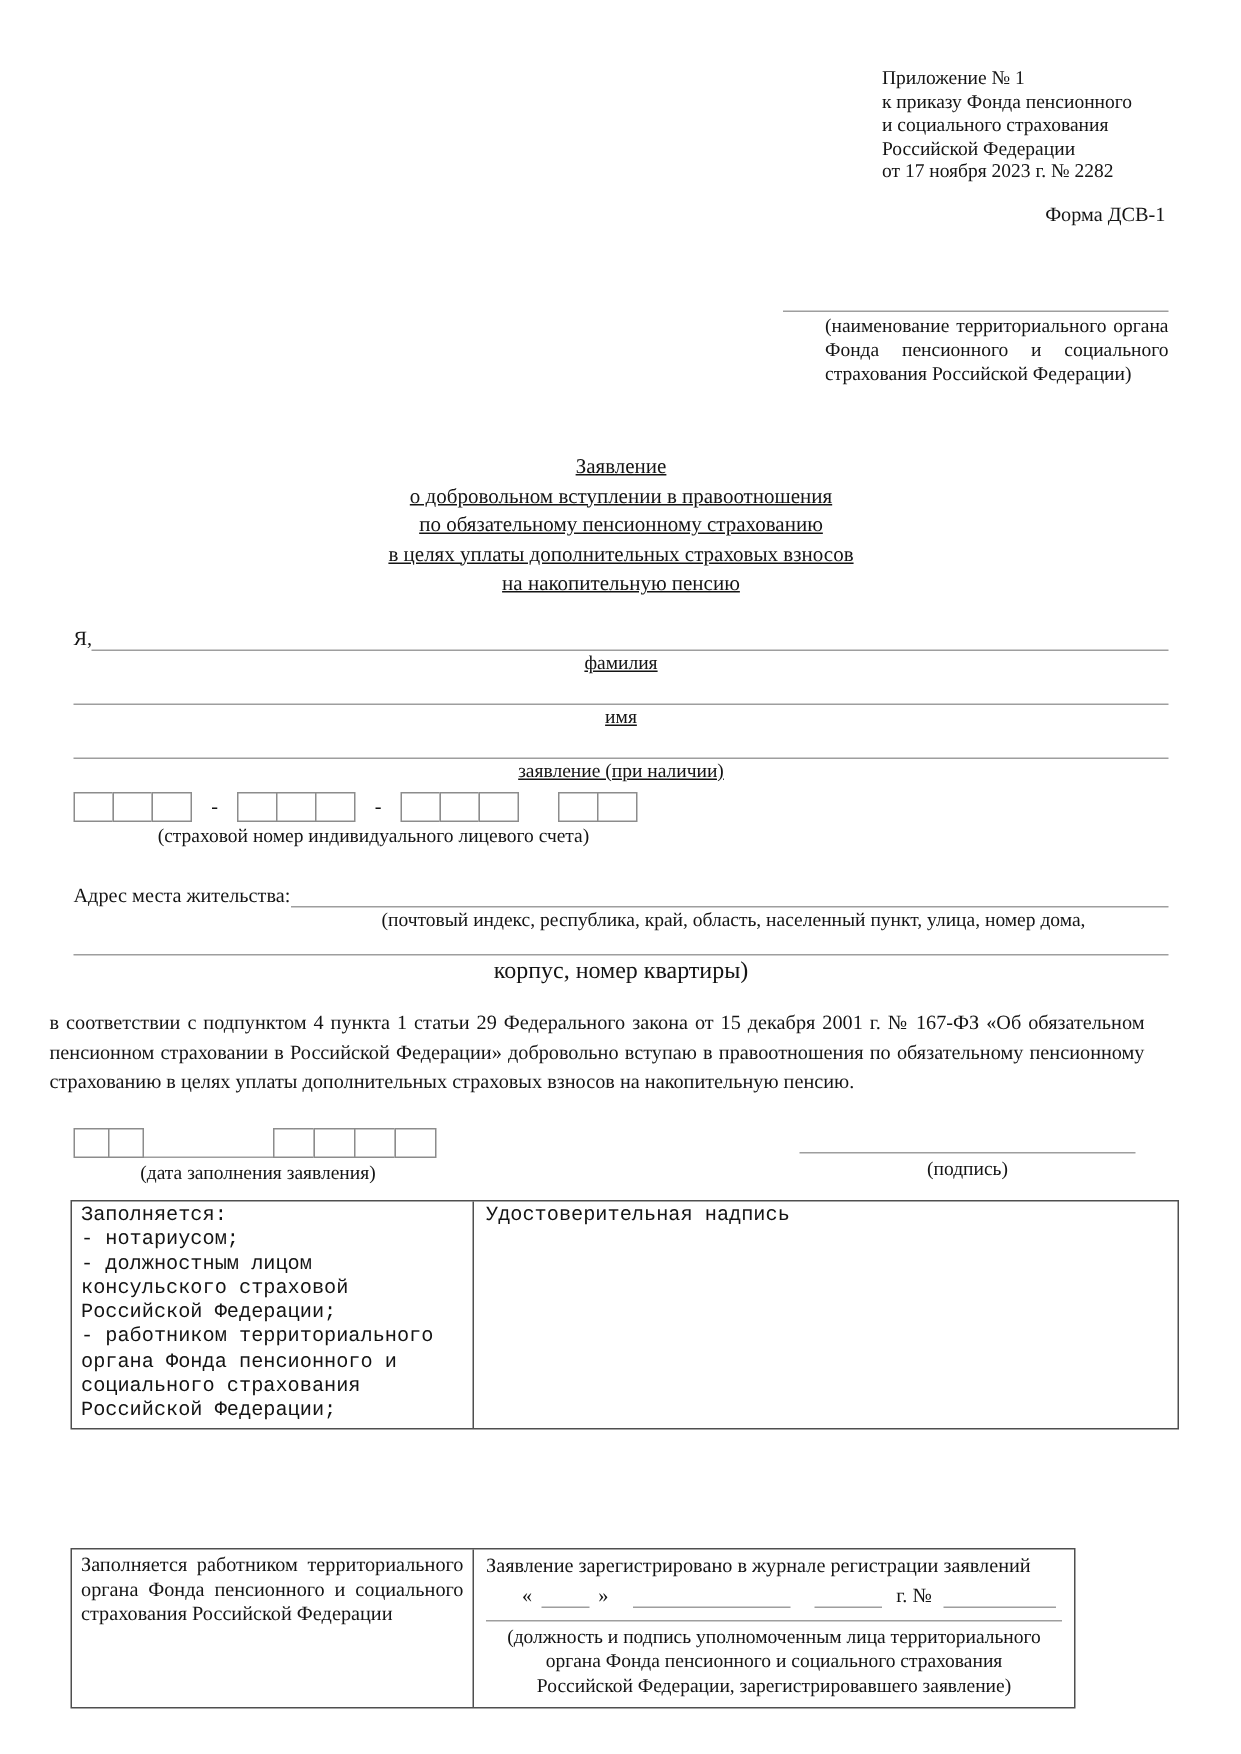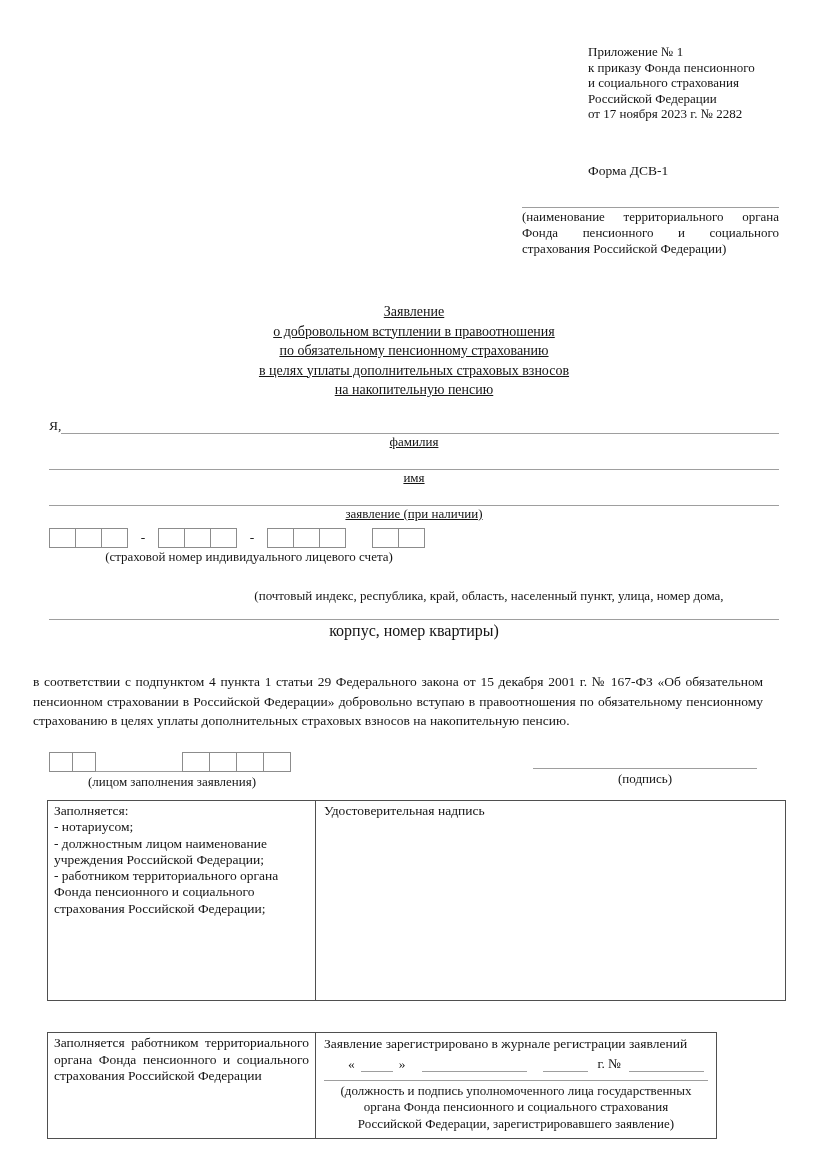--- a/index.html
+++ b/index.html
@@ -5,24 +5,24 @@
   html,body{margin:0;padding:0;background:#ffffff;}
   .doc{
     position:relative;width:827px;height:1169px;background:#ffffff;
     font-family:"Liberation Serif","DejaVu Serif",serif;
     font-size:13.5px;color:#141414;overflow:hidden;
   }
   .abs{position:absolute;}
   .fill{flex:1 1 auto;border-bottom:1px solid #9e9e9e;}
   .row{display:flex;align-items:flex-end;}
   .center{text-align:center;}
-  .just{text-align:justify;}
+  .just{text-align:justify;margin-left:28px;}
   
   #appendix{left:588px;top:44px;width:192px;line-height:15.6px;font-size:13px;}
-  #form-code{left:588px;top:163px;width:189px;font-size:13.5px;}
+  #form-code{left:588px;top:135px;width:189px;text-align:right;font-size:13.5px;}
   #org-block{left:522px;top:197px;width:257px;font-size:13px;line-height:16.2px;}
   #org-block .org-line{height:10px;border-bottom:1px solid #9e9e9e;margin-bottom:1px;}
   
   #title{left:49px;top:302px;width:730px;text-align:center;font-size:14px;line-height:19.5px;text-decoration:underline;}
   
   #fio{left:49px;top:417px;width:730px;}
   #fio .frow{height:17px;}
   #fio .cap{height:17px;font-size:13px;text-decoration:underline;}
   #fio .lspace{height:18px;border-bottom:1px solid #9e9e9e;}
   
@@ -47,21 +47,21 @@
   
   #dateline{left:49px;top:751px;}
   #dateline .mspace{width:86px;height:20px;border-bottom:1px solid #9e9e9e;}
   #dateline .cap{width:246px;font-size:13px;padding-top:2px;}
   #signature{left:533px;top:751px;width:224px;}
   #signature .sig-line{height:17px;border-bottom:1px solid #9e9e9e;}
   #signature .cap{font-size:13px;padding-top:2px;font-family:Liberation Serif, serif;}
   
   .tbl{display:flex;border:1px solid #4f4f4f;box-sizing:border-box;background:#fff;}
   .tcell{box-sizing:border-box;}
-  #cert-table{left:47px;top:800px;width:739px;height:201px;}
+  #cert-table{left:47px;top:800px;width:739px;height:153px;font-family:Liberation Mono, monospace;}
   #cert-table .left{width:268px;border-right:1px solid #4f4f4f;padding:2px 6px 2px 6px;line-height:16.3px;overflow:hidden;}
   #cert-table .right{flex:1;padding:2px 8px;}
   #reg-table{left:47px;top:1032px;width:670px;height:107px;}
   #reg-table .left{width:268px;border-right:1px solid #4f4f4f;padding:2px 6px;line-height:16.5px;text-align:justify;hyphens:auto;}
   #reg-table .right{flex:1;padding:2px 8px 0 8px;}
   .reg-line1{line-height:17px;}
   .reg-blanks{display:flex;align-items:flex-end;height:20px;padding:0 4px 0 24px;}
   .reg-blanks .b{border-bottom:1px solid #9e9e9e;height:14px;}
   .reg-blanks .day{width:32px;margin:0 6px;}
   .reg-blanks .month{width:105px;margin-left:16px;}
@@ -133,20 +133,24 @@
       <span class="gap"></span>
       <span class="boxgroup">
         <span class="cell"></span>
           <span class="cell"></span>
       </span>
     </div>
     <div class="cap center">(страховой номер индивидуального лицевого счета)</div>
   </div>
 
   <div class="abs" id="address">
+    <div class="row frow">
+      <span>Адрес места жительства:</span>
+      <span class="fill"></span>
+    </div>
     <div class="cap1">(почтовый индекс, республика, край, область, населенный пункт, улица, номер дома,</div>
     <div class="lspace"></div>
     <div class="cap2 center">корпус, номер квартиры)</div>
   </div>
 
   <div class="abs" id="statement">в соответствии с подпунктом 4 пункта 1 статьи 29 Федерального закона от 15 декабря 2001 г. № 167-ФЗ «Об обязательном пенсионном страховании в Российской Федерации» добровольно вступаю в правоотношения по обязательному пенсионному страхованию в целях уплаты дополнительных страховых взносов на накопительную пенсию.</div>
 
   <div class="abs" id="dateline">
     <div class="boxrow">
       <span class="boxgroup">
@@ -154,33 +158,33 @@
           <span class="cell dcell"></span>
       </span>
       <span class="mspace"></span>
       <span class="boxgroup">
         <span class="cell ycell"></span>
           <span class="cell ycell"></span>
           <span class="cell ycell"></span>
           <span class="cell ycell"></span>
       </span>
     </div>
-    <div class="cap center">(лицом заполнения заявления)</div>
+    <div class="cap center">(дата заполнения заявления)</div>
   </div>
 
   <div class="abs" id="signature">
     <div class="sig-line"></div>
     <div class="cap center">(подпись)</div>
   </div>
 
   <div class="abs tbl" id="cert-table">
     <div class="tcell left">
       <div>Заполняется:</div>
       <div>- нотариусом;</div>
-      <div>- должностным лицом наименование учреждения Российской Федерации;</div>
+      <div>- должностным лицом консульского страховой Российской Федерации;</div>
       <div>- работником территориального органа Фонда пенсионного и социального страхования Российской Федерации;</div>
     </div>
     <div class="tcell right">
       <div>Удостоверительная надпись</div>
     </div>
   </div>
 
   <div class="abs tbl" id="reg-table">
     <div class="tcell left">Заполняется работником территориального органа Фонда пенсионного и социального страхования Российской Федерации</div>
     <div class="tcell right">
@@ -188,19 +192,19 @@
       <div class="reg-blanks">
         <span>«</span>
         <span class="b day"></span>
         <span>»</span>
         <span class="b month"></span>
         <span class="b year"></span>
         <span class="gnum">г. №</span>
         <span class="b num"></span>
       </div>
       <div class="reg-sep"></div>
-      <div class="reg-cap">(должность и подпись уполномоченного лица государственных</div>
+      <div class="reg-cap">(должность и подпись уполномоченным лица территориального</div>
       <div class="reg-cap">органа Фонда пенсионного и социального страхования</div>
       <div class="reg-cap">Российской Федерации, зарегистрировавшего заявление)</div>
     </div>
   </div>
 
 </div>
 
 </body></html>

